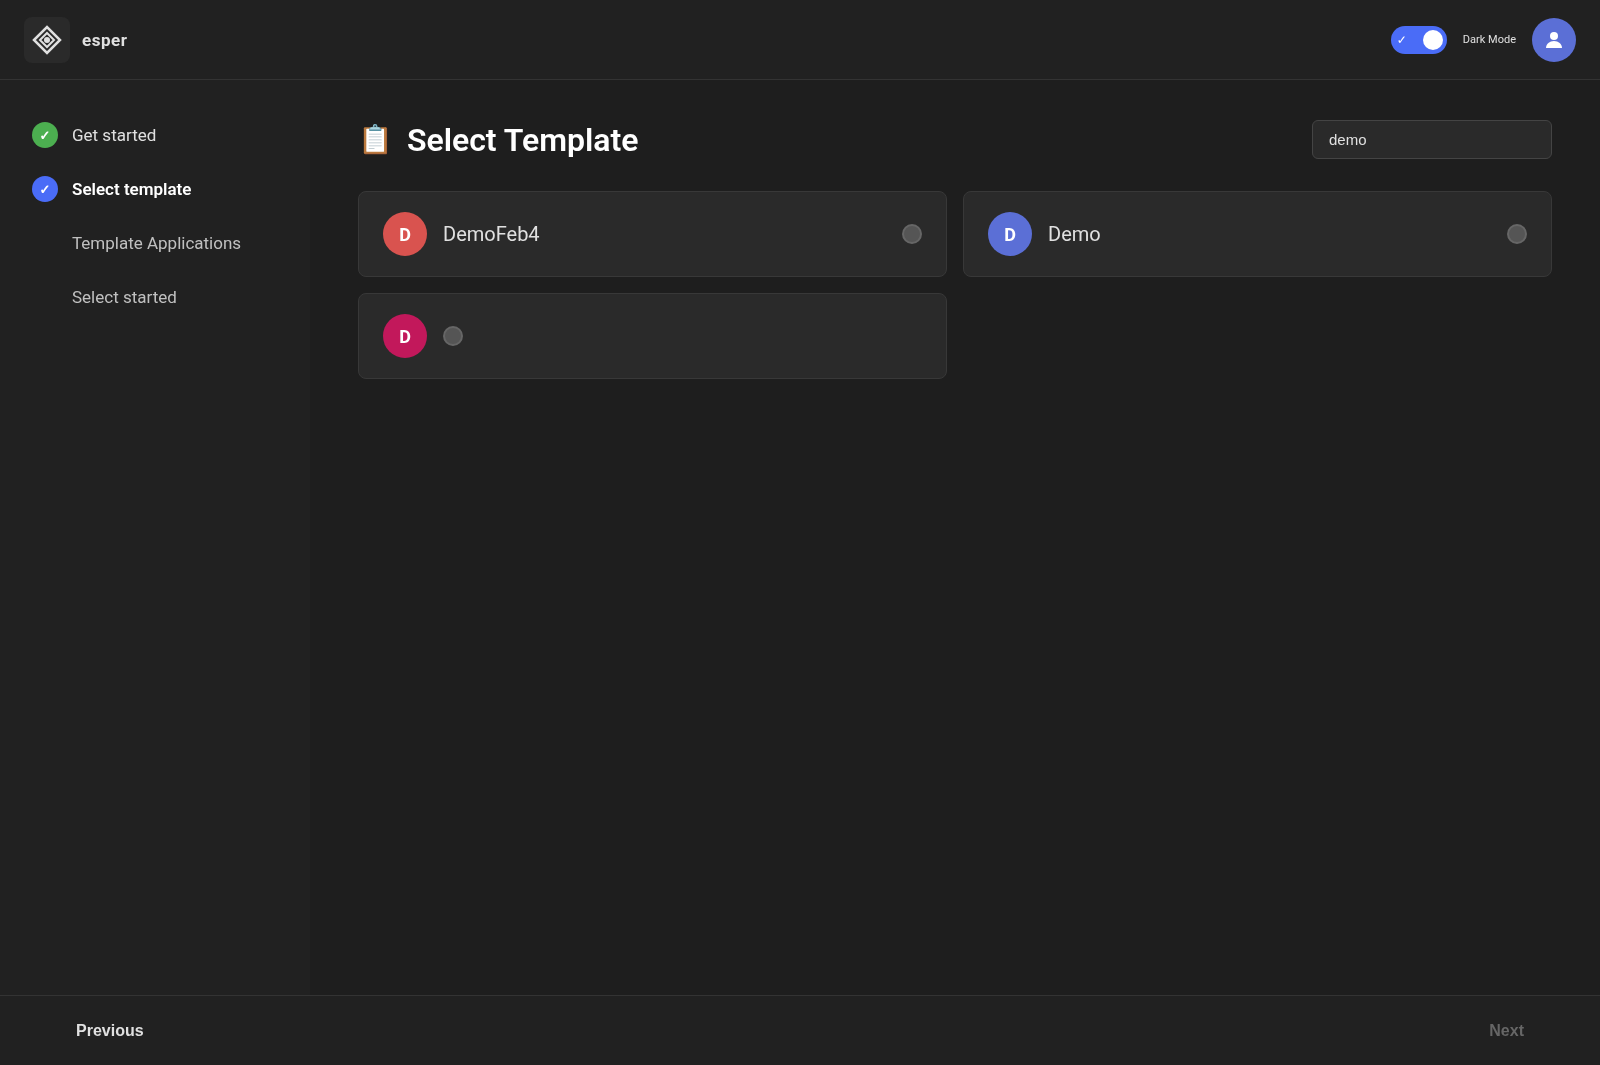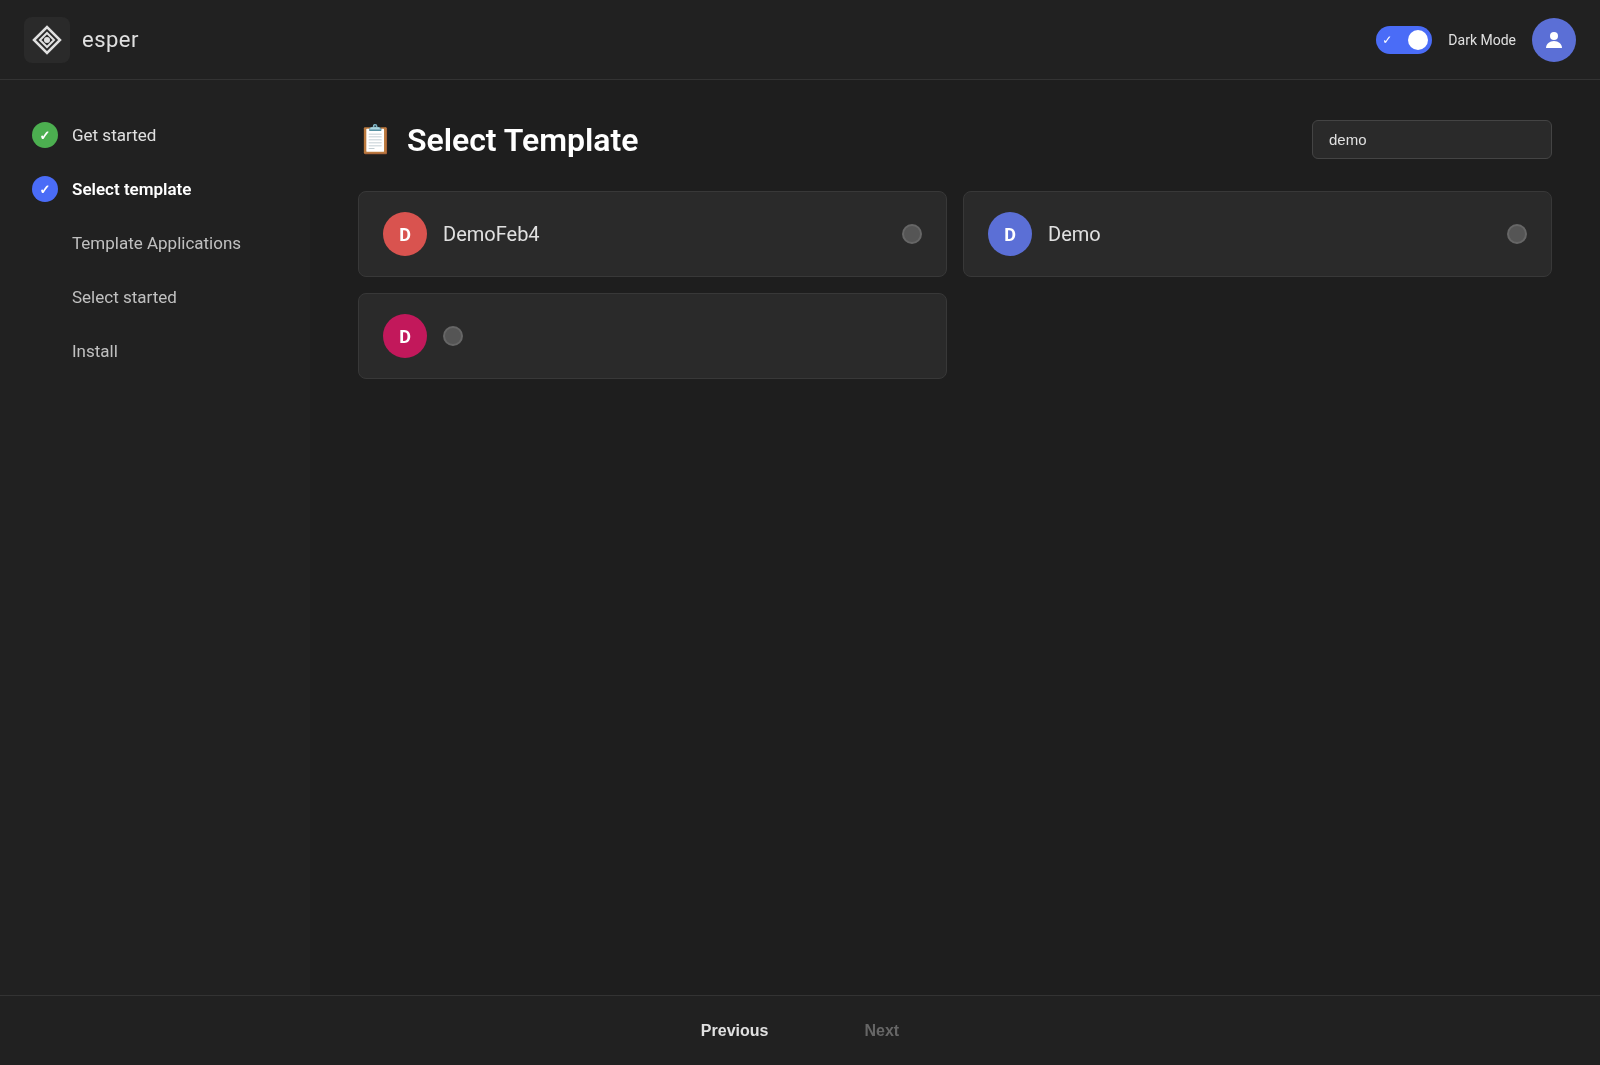--- a/index.html
+++ b/index.html
@@ -28,32 +28,32 @@
     .header-logo {
       display: flex;
       align-items: center;
       gap: 12px;
     }
     .logo-icon {
       width: 46px;
       height: 46px;
     }
     .logo-text {
-      font-size: 22px;
-      font-weight: 400;
+      font-size: 17px;
+      font-weight: 700;
       color: #e0e0e0;
       letter-spacing: 0.5px;
     }
     .header-right {
       display: flex;
       align-items: center;
       gap: 16px;
     }
     .dark-mode-label {
-      font-size: 14px;
+      font-size: 11px;
       color: #e0e0e0;
     }
     .toggle-track {
       width: 56px;
       height: 28px;
       background: #4a6cf7;
       border-radius: 14px;
       position: relative;
     }
     .toggle-check {
@@ -225,21 +225,21 @@
       border: 2px solid #666;
       flex-shrink: 0;
     }
 
     
     .footer {
       background: #212121;
       height: 70px;
       display: flex;
       align-items: center;
-      justify-content: center;
+      justify-content: space-between;
       padding: 0 40px;
       gap: 24px;
       border-top: 1px solid #333;
       flex-shrink: 0;
     }
     .footer-btn {
       padding: 10px 36px;
       border-radius: 6px;
       font-size: 16px;
       font-weight: 600;
@@ -302,24 +302,20 @@
     <div class="sidebar-item">
       <div class="step-icon inactive"></div>
       <span class="sidebar-item-label">Template Applications</span>
     </div>
 
     <div class="sidebar-item">
       <div class="step-icon inactive"></div>
       <span class="sidebar-item-label">Select started</span>
     </div>
 
-    <div class="sidebar-item">
-      <div class="step-icon inactive"></div>
-      <span class="sidebar-item-label">Install</span>
-    </div>
 
   </div>
 
   <div class="content">
 
     <div class="page-header">
       <div class="page-title-area">
         <span class="page-title-icon">📋</span>
         <h1 class="page-title">Select Template</h1>
       </div>

